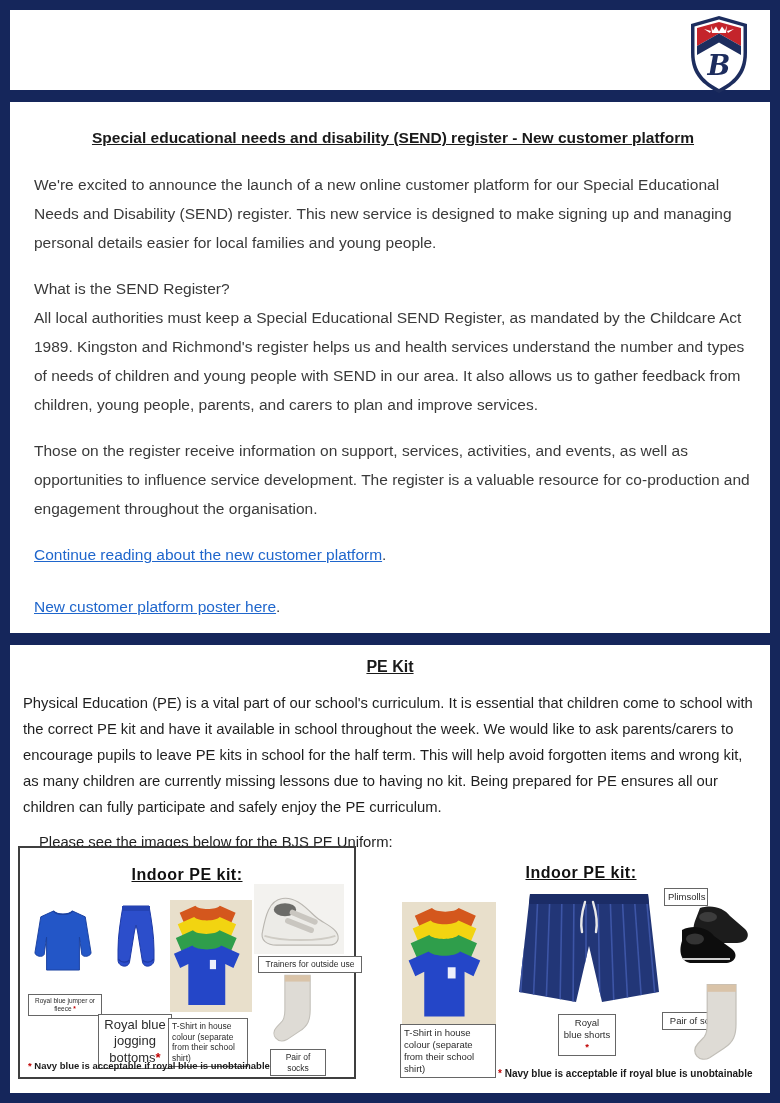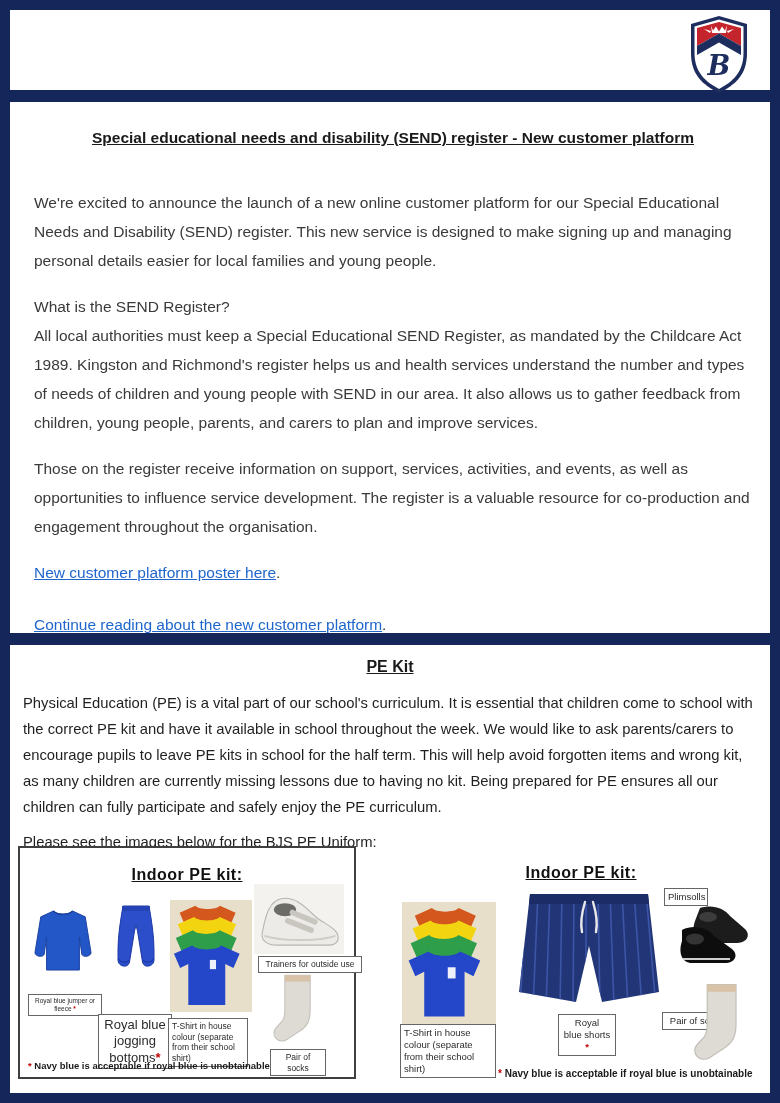--- a/index.html
+++ b/index.html
@@ -21,32 +21,32 @@
   }
   .crest{ position:absolute; right:20px; top:5px; width:62px; height:80px; }
 
   
   .send-box{
     height:543px; border-bottom:12px solid #15265b; background:#fff;
     padding:27px 18px 0 24px; color:#333;
   }
   .section-heading{
     text-align:center; font-size:15.5px; font-weight:bold; color:#1a1a1a;
-    text-decoration:underline; margin-bottom:41px;
+    text-decoration:underline; margin-bottom:23px;
   }
   .send-box p{ font-size:15.5px; line-height:29px; margin-bottom:17px; color:#3a3a3a;}
   .link-line{ font-size:15.5px; line-height:29px; margin-bottom:23px; }
   .doc-link{ color:#1f66cc; text-decoration:underline; cursor:pointer; }
   .link-suffix{ color:#3a3a3a; }
 
   
   .pe-box{ height:424px; background:#fff; position:relative; color:#222; }
   .pe-box .section-heading{ margin:13px 0 14px 0; font-size:16px; }
   .pe-para{ font-size:14.8px; line-height:26px; margin:0 12px 0 13px; color:#1f1f1f; }
-  .pe-see{ font-size:14.8px; margin:14px 0 0 13px; color:#1f1f1f; }
+  .pe-see{ font-size:14.8px; margin:14px 0 0 29px; color:#1f1f1f; }
 
   
   .panel{ position:absolute; background:#fff; }
   .panel-outdoor{ left:8px; top:188px; width:338px; height:233px; border:2px solid #3f3f3f; }
   .panel-indoor{ left:378px; top:194px; width:386px; height:228px; }
   .panel-title{
     position:absolute; left:0; right:0; text-align:center;
     font-weight:bold; font-size:16px; color:#111; text-decoration:underline;
     letter-spacing:.5px;
   }
@@ -119,25 +119,25 @@
     <div class="section-heading">Special educational needs and disability (SEND) register - New customer platform</div>
 
     <p>We're excited to announce the launch of a new online customer platform for our Special Educational Needs and Disability (SEND) register. This new service is designed to make signing up and managing personal details easier for local families and young people.</p>
 
     <p><span>What is the SEND Register?</span><br>
       <span>All local authorities must keep a Special Educational SEND Register, as mandated by the Childcare Act 1989. Kingston and Richmond's register helps us and health services understand the number and types of needs of children and young people with SEND in our area. It also allows us to gather feedback from children, young people, parents, and carers to plan and improve services.</span></p>
 
     <p>Those on the register receive information on support, services, activities, and events, as well as opportunities to influence service development. The register is a valuable resource for co-production and engagement throughout the organisation.</p>
 
     <div class="link-line">
+      <a class="doc-link">Continue reading about the new customer platform</a><span class="link-suffix">.</span>
+    </div>
+
+    <div class="link-line">
       <a class="doc-link">New customer platform poster here</a><span class="link-suffix">.</span>
-    </div>
-
-    <div class="link-line">
-      <a class="doc-link">Continue reading about the new customer platform</a><span class="link-suffix">.</span>
     </div>
   </div>
 
   <div class="pe-box">
     <div class="section-heading">PE Kit</div>
 
     <p class="pe-para">Physical Education (PE) is a vital part of our school's curriculum. It is essential that children come to school with the correct PE kit and have it available in school throughout the week. We would like to ask parents/carers to encourage pupils to leave PE kits in school for the half term. This will help avoid forgotten items and wrong kit, as many children are currently missing lessons due to having no kit. Being prepared for PE ensures all our children can fully participate and safely enjoy the PE curriculum.</p>
     <p class="pe-see">Please see the images below for the BJS PE Uniform:</p>
 
     <div class="panel panel-outdoor">

